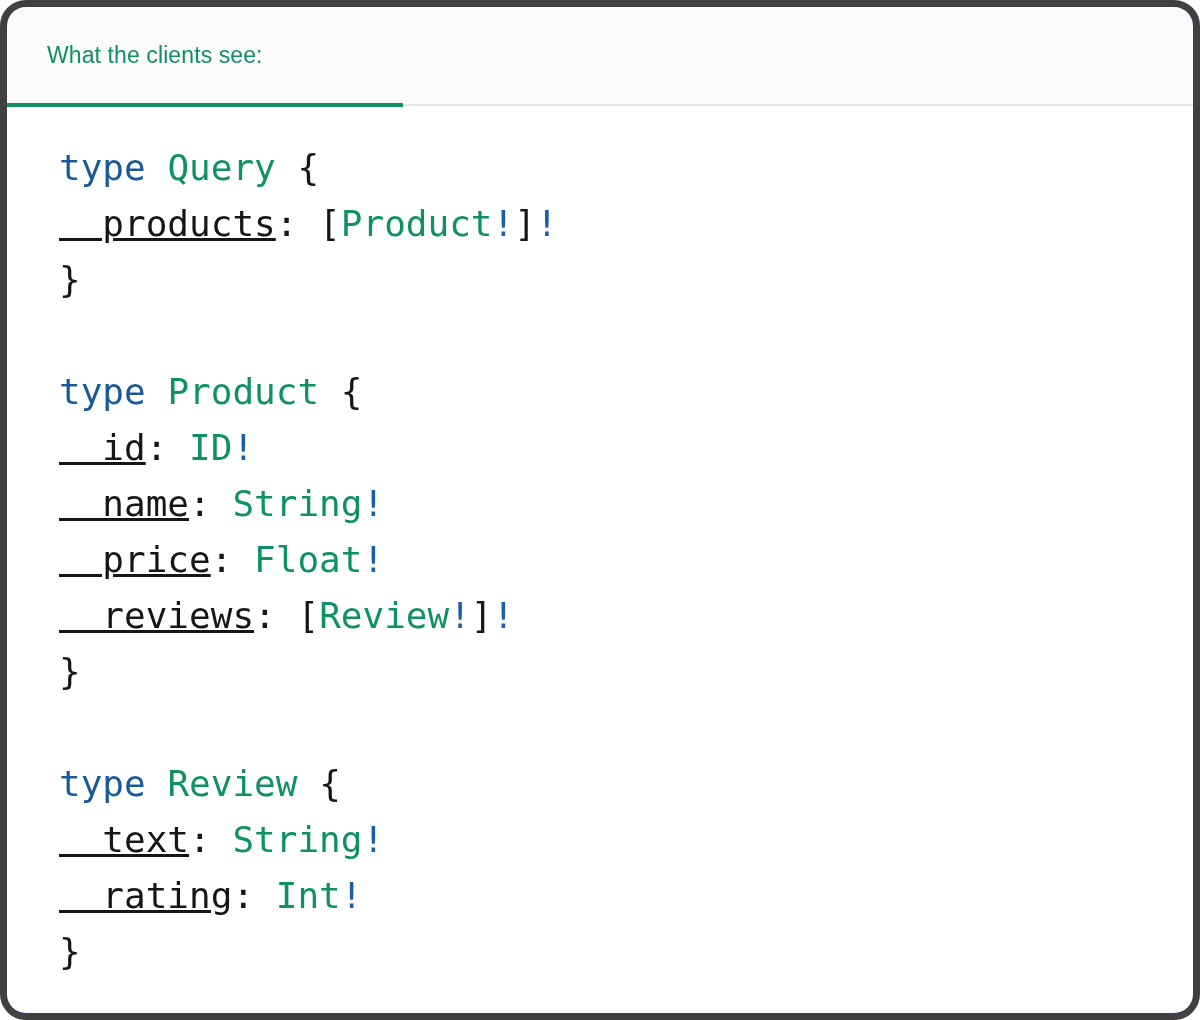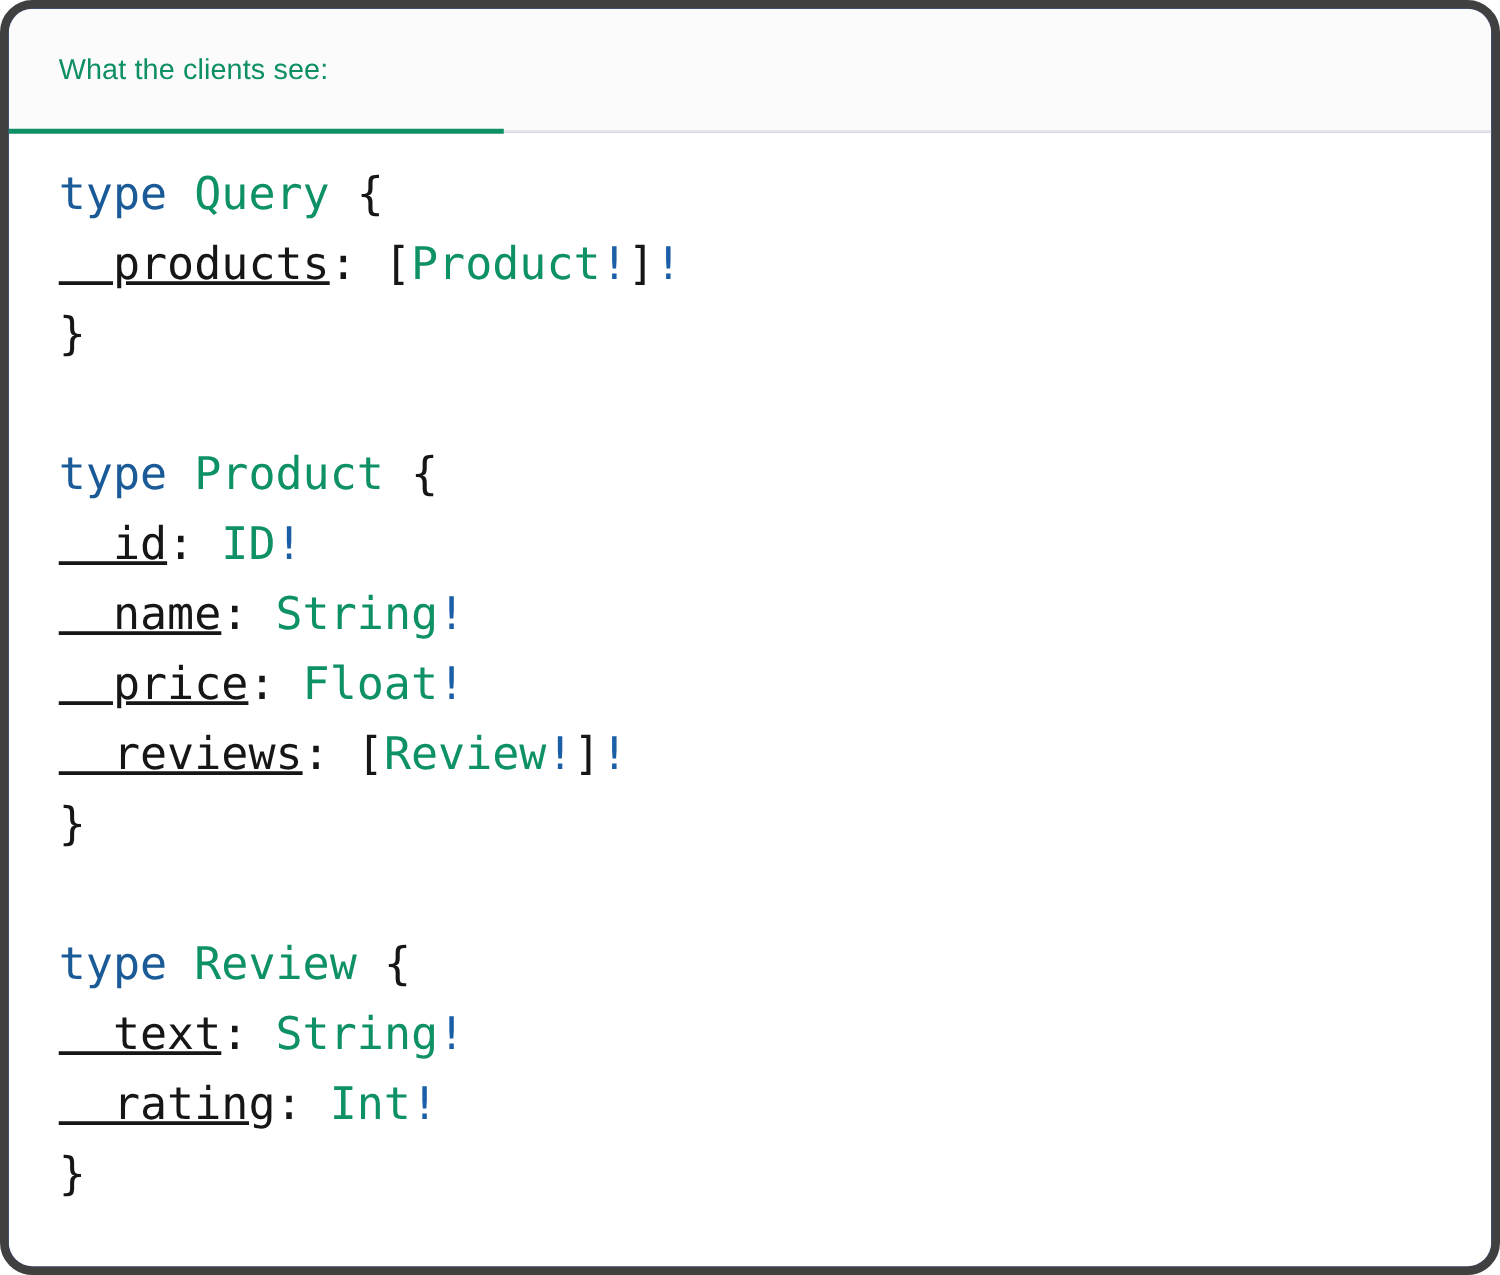--- a/index.html
+++ b/index.html
@@ -69,21 +69,21 @@
     background: #ffffff;
     padding: 22px 0 0 40px;
     height: 919px;
   }
   .code-block {
     font-family: "DejaVu Sans Mono", "Liberation Mono", monospace;
     font-size: 36px;
     line-height: 56px;
     letter-spacing: 0;
     white-space: pre;
-    margin: 0;
+    margin: 12px;
     color: #161616;
   }
   .line {
     white-space: pre;
     min-height: 56px;
   }
   .line.blank {
     height: 56px;
   }
 

